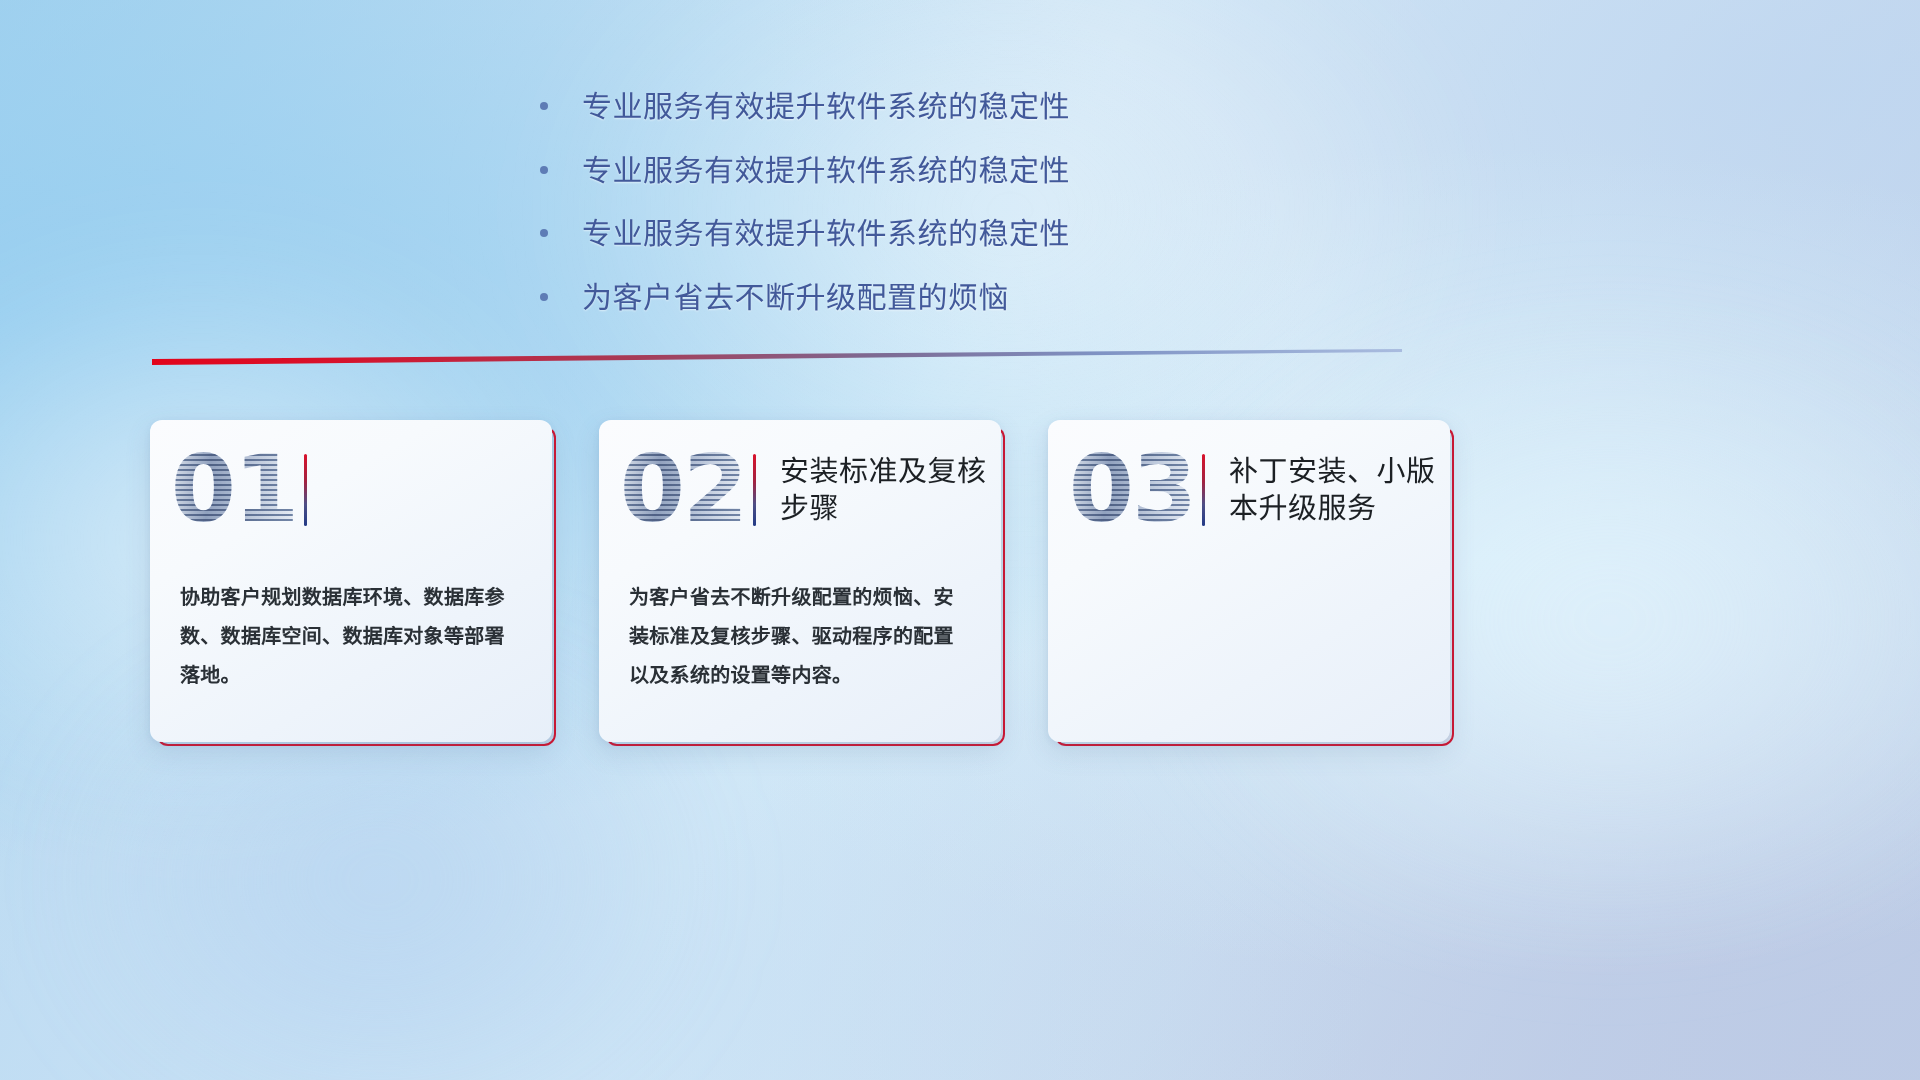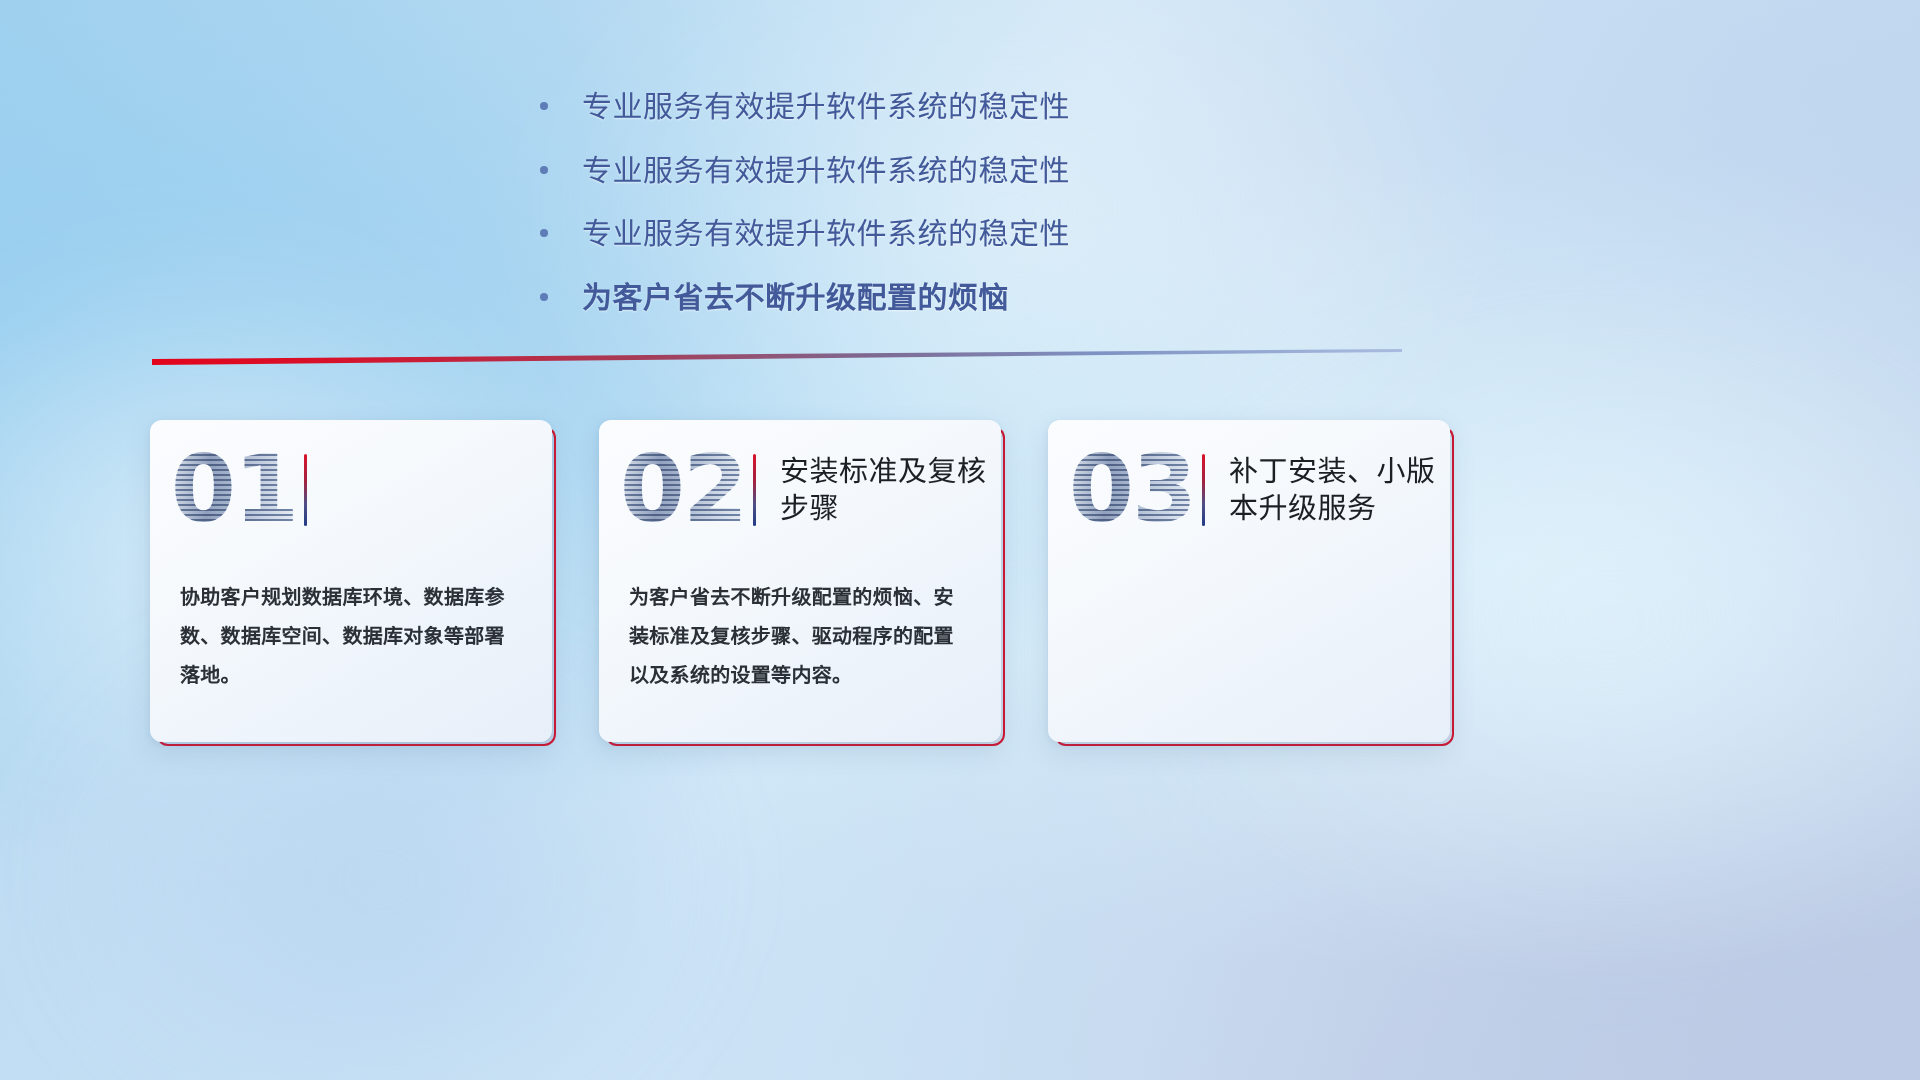--- a/index.html
+++ b/index.html
@@ -42,21 +42,21 @@
   }
   .bullet-row{
     display:flex; align-items:flex-start;
     margin-bottom:26px;
     font-size:30px; line-height:1.25;
     letter-spacing:0.5px;
     font-weight:400;
     color:#42599a;
     text-shadow:0 1px 2px rgba(255,255,255,0.55);
   }
-  .bullet-row:last-child{ margin-bottom:8px;font-weight:bold; }
+  .bullet-row:last-child{ margin-bottom:8px; }
   .bullet-dot{
     flex:0 0 auto;
     width:8px; height:8px; border-radius:50%;
     background:#5e7cb5;
     margin-top:14px; margin-right:34px;
   }
   .bullet-text{ flex:1 1 auto; }
 
   
   .divider-wrap{

